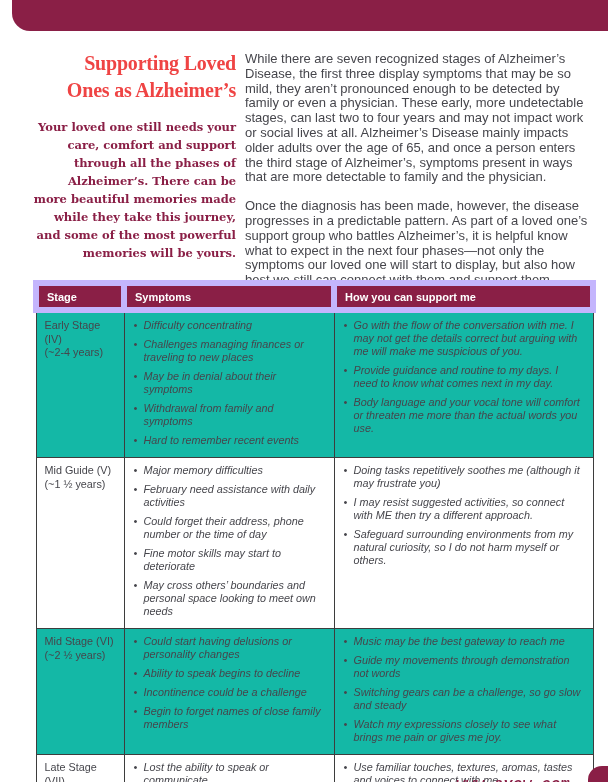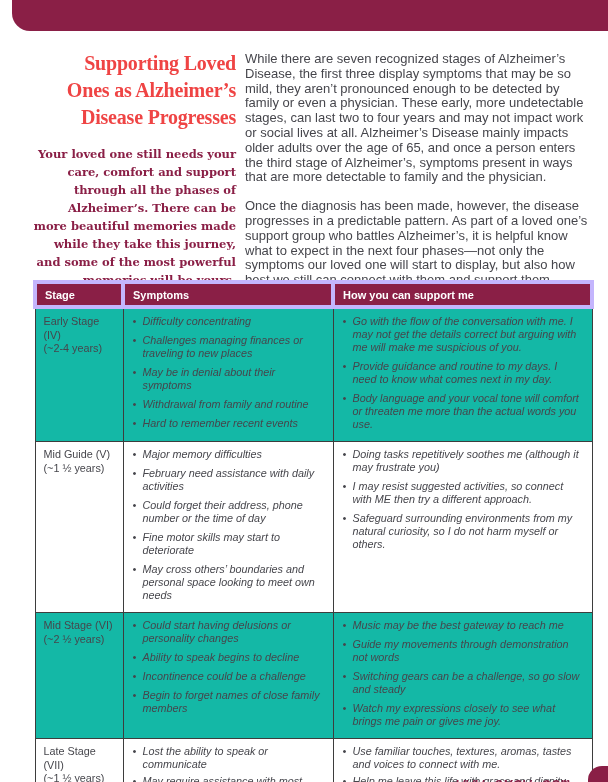--- a/index.html
+++ b/index.html
@@ -30,21 +30,21 @@
   
   .right-col{position:absolute;left:245px;top:52px;width:345px;}
   .right-col p{
     margin:0 0 14px 0;font-size:13px;line-height:14.8px;color:#46464c;
   }
   
   .table-wrap{position:absolute;left:33px;top:280px;width:557px;}
   table{border-collapse:collapse;width:100%;table-layout:fixed;}
   th{
     background:#8a1f46;color:#ffffff;font-size:11px;font-weight:bold;
-    text-align:left;padding:4px 8px;border:4px solid #c4b5fd;
+    text-align:left;padding:4px 8px;border:6px solid #c4b5fd;
     height:13px;
   }
   th + th{border-left:1px solid #b98a9d;}
   td{
     border:1px solid #3d3d3d;vertical-align:top;
     padding:6px 8px 4px 8px;font-size:10.8px;line-height:13px;color:#46464c;
   }
   tr.pink td{background:#14b8a6;}
   .stage-name,.stage-years{font-size:10.8px;line-height:13.5px;color:#46464c;}
   ul.bullets{margin:0;padding:0;list-style:none;font-style:italic;}
@@ -66,21 +66,20 @@
 </style>
 </head>
 <body>
 
 <div class="top-band"></div>
 
 <div class="left-col">
   <div class="title">
     <div>Supporting Loved</div>
     <div>Ones as Alzheimer’s</div>
-    <div>Disease Progresses</div>
   </div>
   <div class="subtitle">Your loved one still needs your care, comfort and support through all the phases of Alzheimer’s. There can be more beautiful memories made while they take this journey, and some of the most powerful memories will be yours.</div>
 </div>
 
 <div class="right-col">
   <p>While there are seven recognized stages of Alzheimer’s Disease, the first three display symptoms that may be so mild, they aren’t pronounced enough to be detected by family or even a physician. These early, more undetectable stages, can last two to four years and may not impact work or social lives at all. Alzheimer’s Disease mainly impacts older adults over the age of 65, and once a person enters the third stage of Alzheimer’s, symptoms present in ways that are more detectable to family and the physician.</p>
   <p>Once the diagnosis has been made, however, the disease progresses in a predictable pattern. As part of a loved one’s support group who battles Alzheimer’s, it is helpful know what to expect in the next four phases—not only the symptoms our loved one will start to display, but also how best we still can connect with them and support them.</p>
 </div>
 
 <div class="table-wrap">
@@ -101,21 +100,21 @@
       <tr class="pink r1" style="height:132px">
         <td>
           <div class="stage-name">Early Stage (IV)</div>
           <div class="stage-years">(~2-4 years)</div>
         </td>
         <td>
           <ul class="bullets">
             <li>Difficulty concentrating</li>
             <li>Challenges managing finances or traveling to new places</li>
             <li>May be in denial about their symptoms</li>
-            <li>Withdrawal from family and routine</li>
+            <li>Withdrawal from family and symptoms</li>
             <li>Hard to remember recent events</li>
           </ul>
         </td>
         <td>
           <ul class="bullets">
             <li>Go with the flow of the conversation with me. I may not get the details correct but arguing with me will make me suspicious of you.</li>
             <li>Provide guidance and routine to my days. I need to know what comes next in my day.</li>
             <li>Body language and your vocal tone will comfort or threaten me more than the actual words you use.</li>
           </ul>
         </td>

